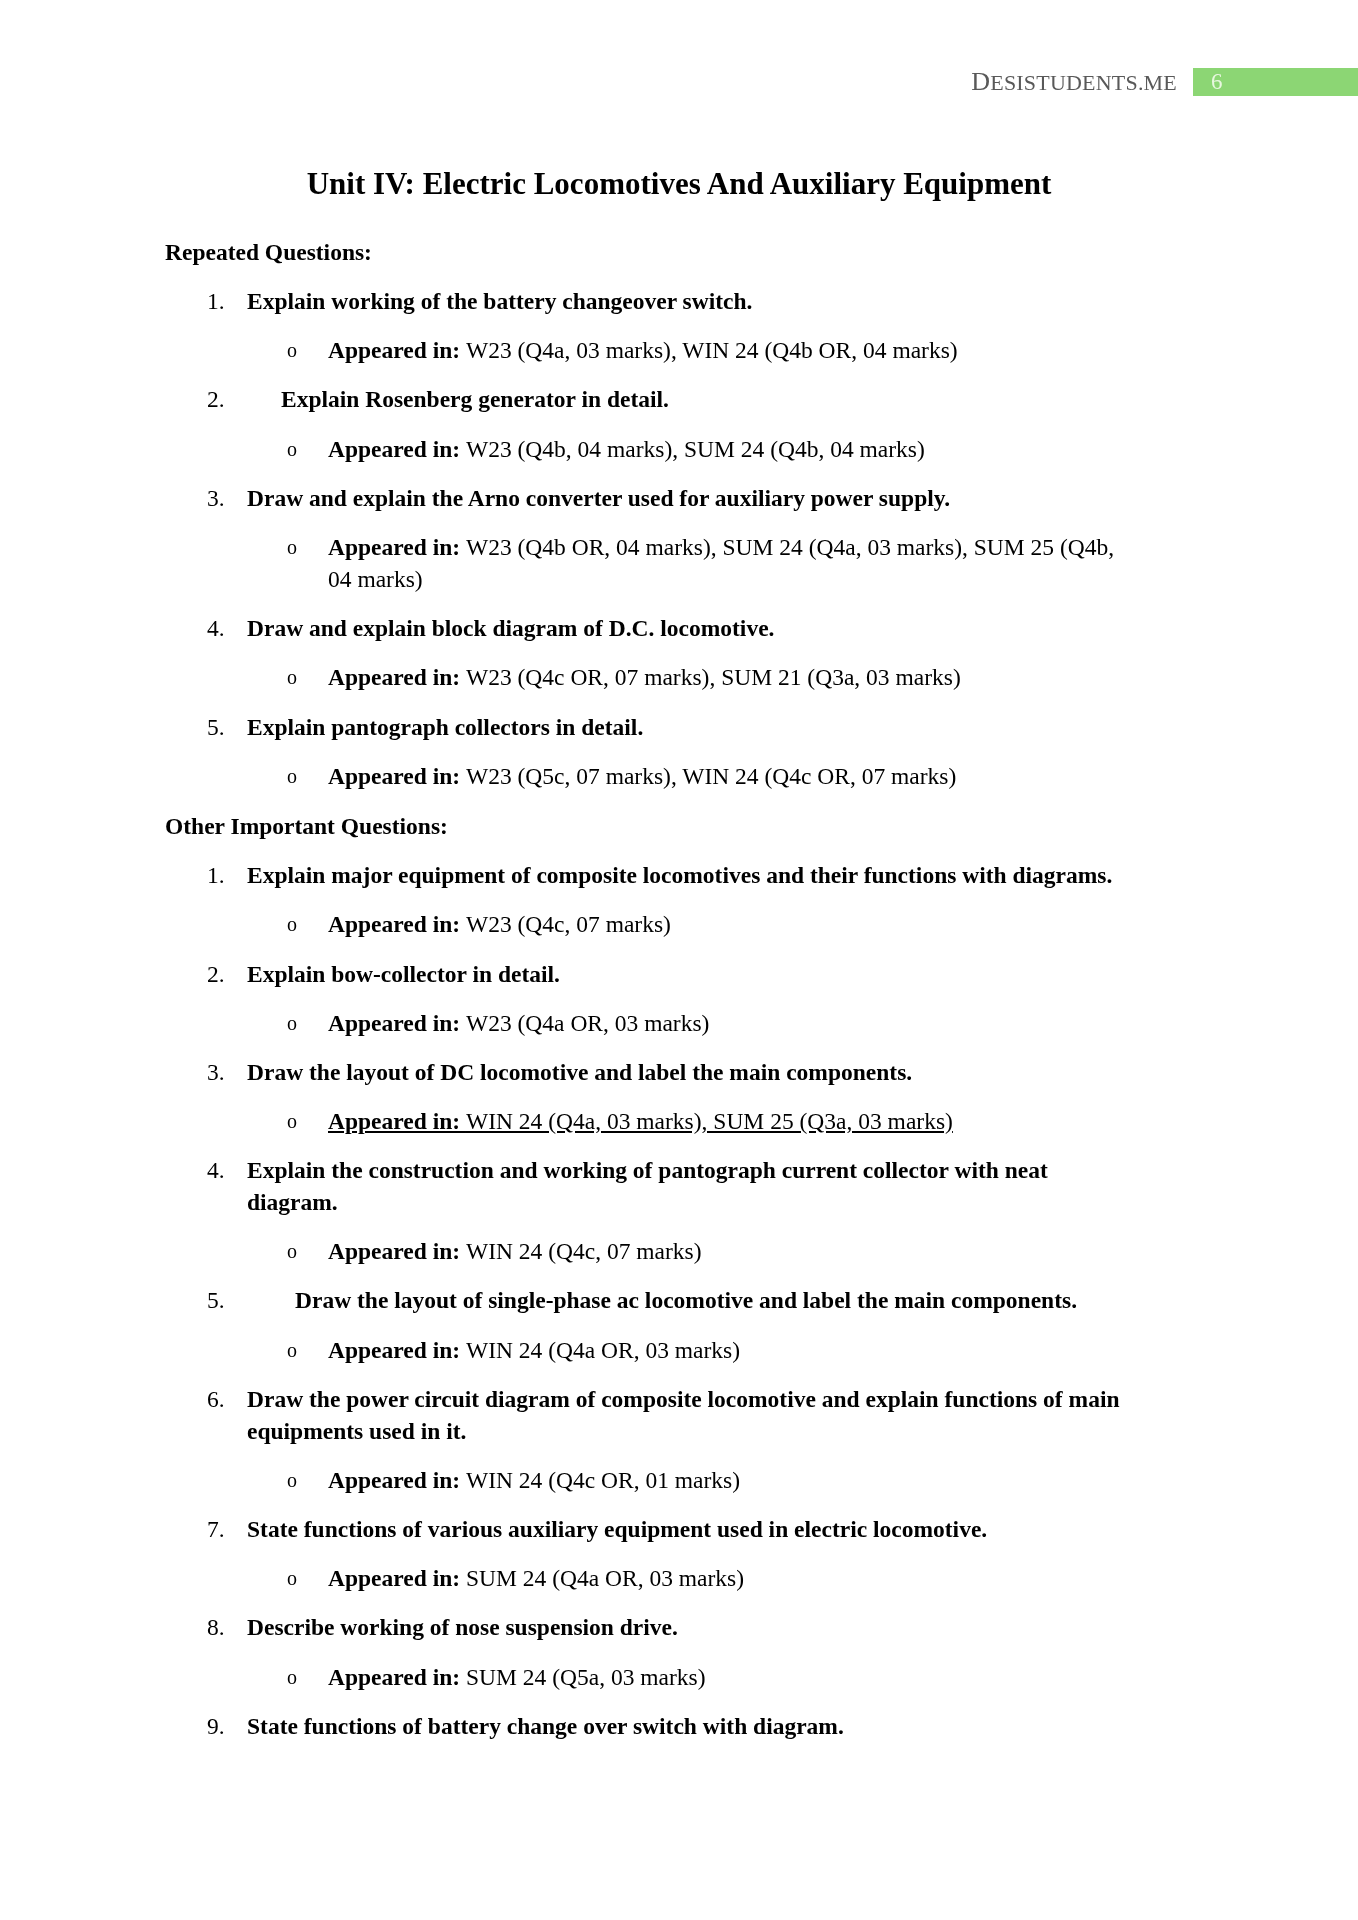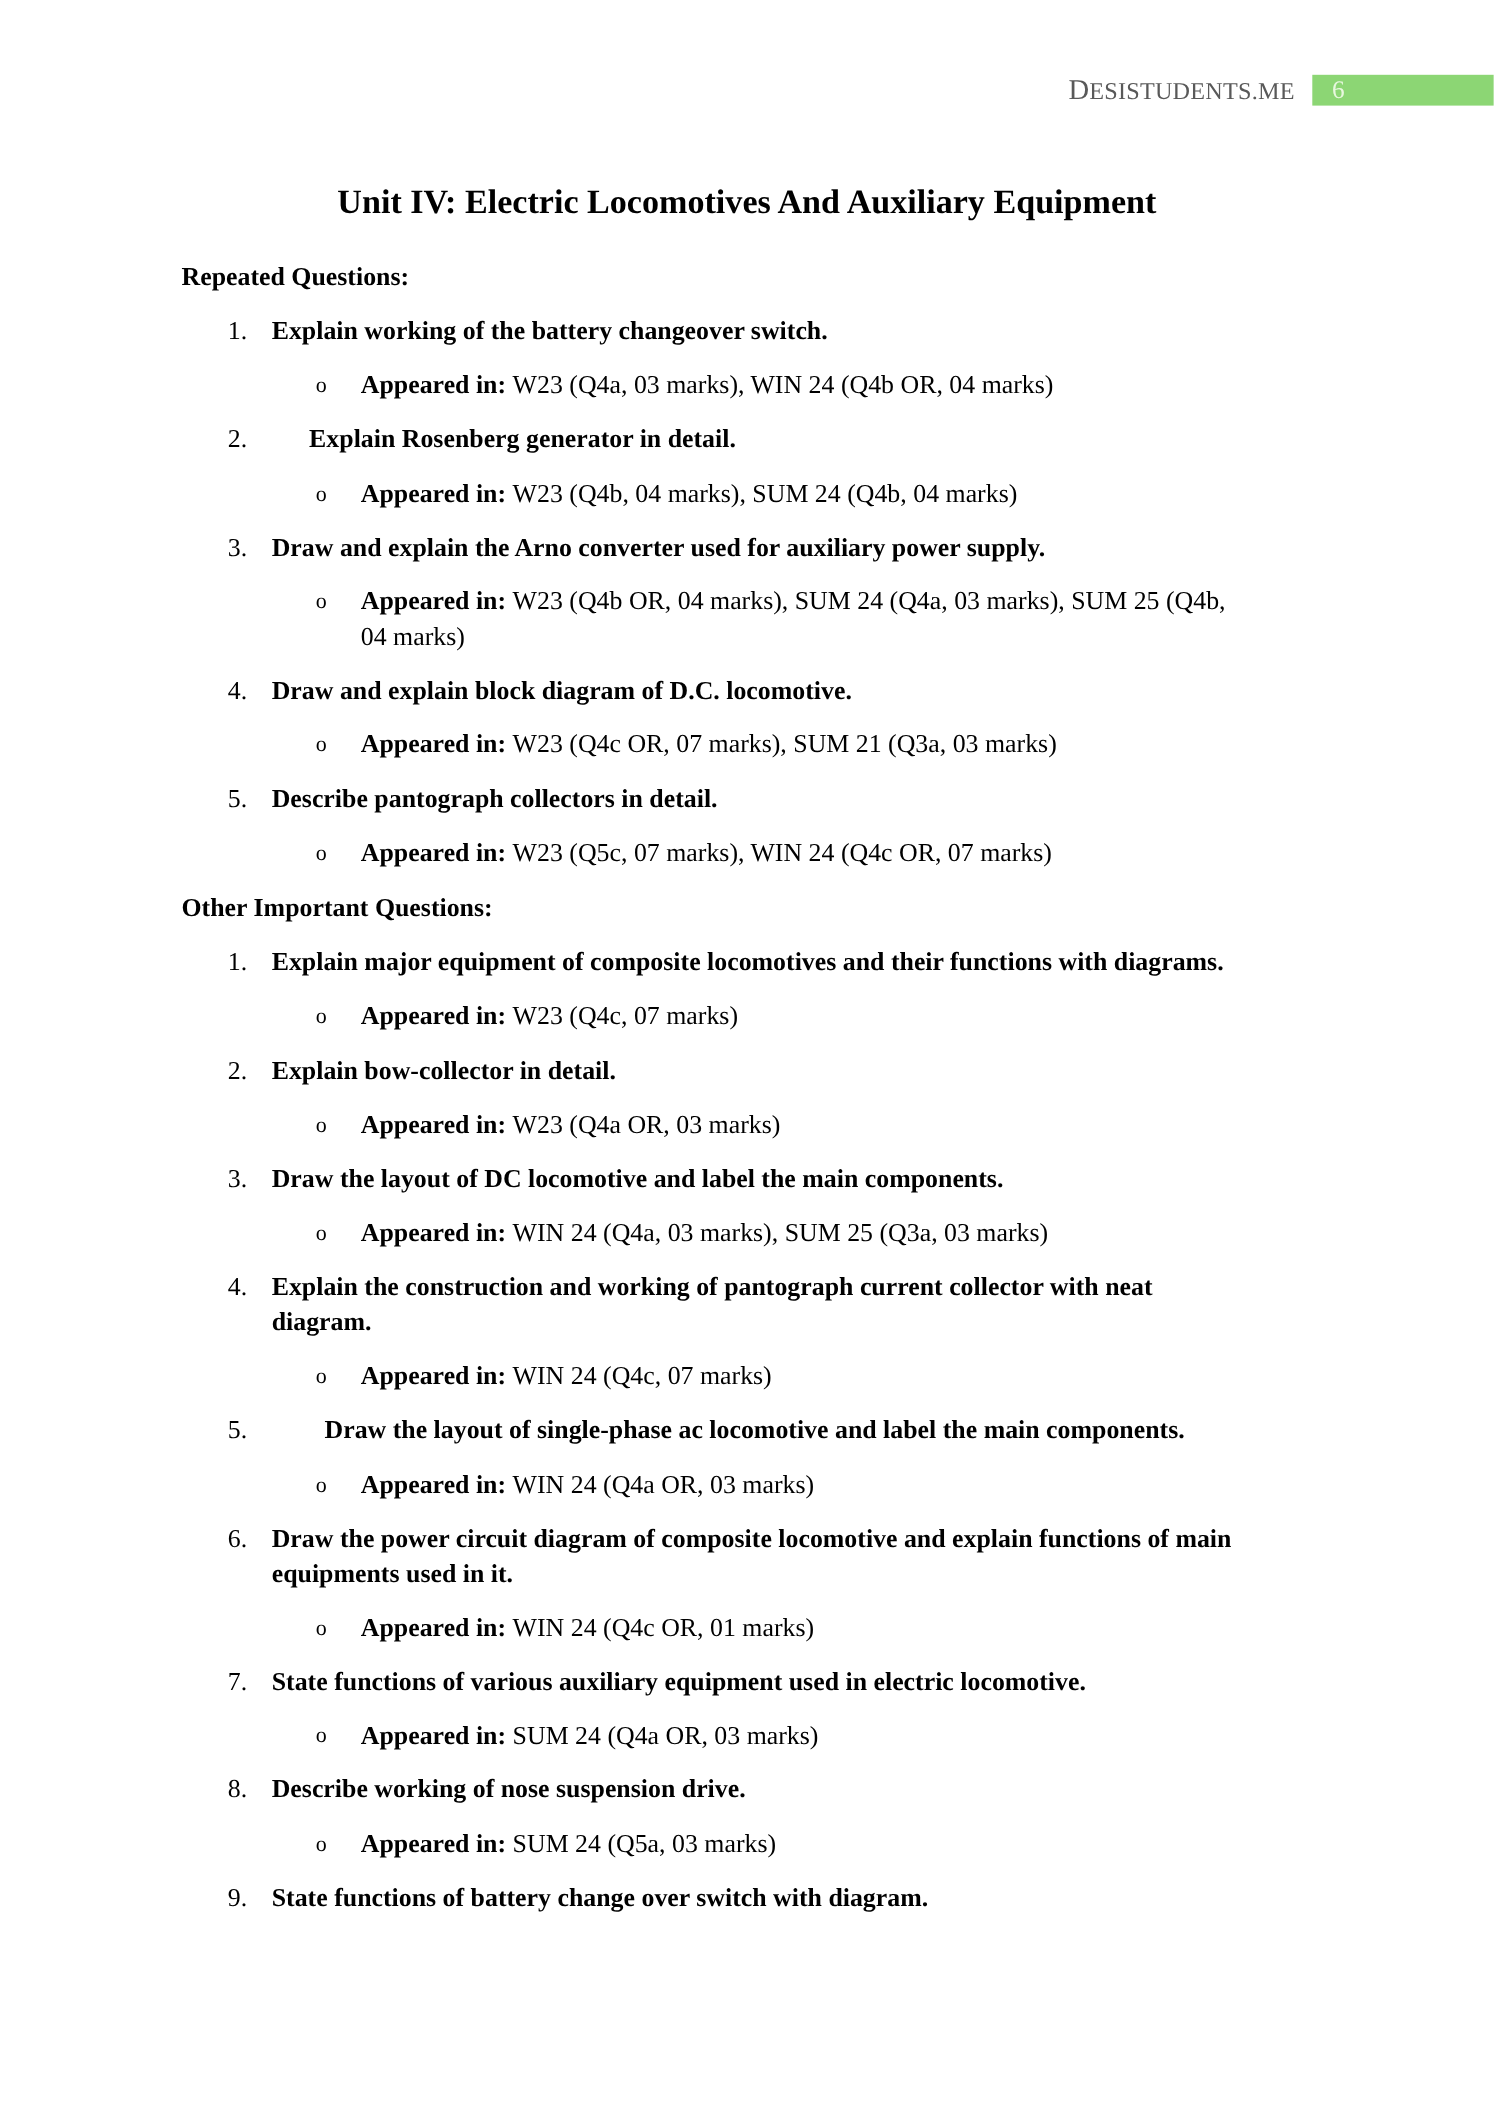--- a/index.html
+++ b/index.html
@@ -55,42 +55,42 @@
       <div class="line app" style="top: 564px;"><span>04 marks)</span></div>
     </div>
     <div>
       <div class="line num" style="top: 613px;">4.</div>
       <div class="line qtext" style="top: 613px;">Draw and explain block diagram of D.C. locomotive.</div>
       <div class="line bullet" style="top: 662px;">o</div>
       <div class="line app" style="top: 662px;"><b>Appeared in: </b><span>W23 (Q4c OR, 07 marks), SUM 21 (Q3a, 03 marks)</span></div>
     </div>
     <div>
       <div class="line num" style="top: 712px;">5.</div>
-      <div class="line qtext" style="top: 712px;">Describe pantograph collectors in detail.</div>
+      <div class="line qtext" style="top: 712px;">Explain pantograph collectors in detail.</div>
       <div class="line bullet" style="top: 761px;">o</div>
       <div class="line app" style="top: 761px;"><b>Appeared in: </b><span>W23 (Q5c, 07 marks), WIN 24 (Q4c OR, 07 marks)</span></div>
     </div>
     <div class="line sec" style="top: 811px;">Other Important Questions:</div>
     <div>
       <div class="line num" style="top: 860px;">1.</div>
       <div class="line qtext" style="top: 860px;">Explain major equipment of composite locomotives and their functions with diagrams.</div>
       <div class="line bullet" style="top: 909px;">o</div>
       <div class="line app" style="top: 909px;"><b>Appeared in: </b><span>W23 (Q4c, 07 marks)</span></div>
     </div>
     <div>
       <div class="line num" style="top: 959px;">2.</div>
       <div class="line qtext" style="top: 959px;">Explain bow-collector in detail.</div>
       <div class="line bullet" style="top: 1008px;">o</div>
       <div class="line app" style="top: 1008px;"><b>Appeared in: </b><span>W23 (Q4a OR, 03 marks)</span></div>
     </div>
     <div>
       <div class="line num" style="top: 1057px;">3.</div>
       <div class="line qtext" style="top: 1057px;">Draw the layout of DC locomotive and label the main components.</div>
       <div class="line bullet" style="top: 1106px;">o</div>
-      <div class="line app" style="top: 1106px;"><b>Appeared in: </b><span>WIN 24 (Q4a, 03 marks), SUM 25 (Q3a, 03 marks)</span></div>
+      <div class="line app" style="top: 1106px; text-decoration: underline;"><b>Appeared in: </b><span>WIN 24 (Q4a, 03 marks), SUM 25 (Q3a, 03 marks)</span></div>
     </div>
     <div>
       <div class="line num" style="top: 1155px;">4.</div>
       <div class="line qtext" style="top: 1155px;">Explain the construction and working of pantograph current collector with neat</div>
       <div class="line qtext" style="top: 1187px;">diagram.</div>
       <div class="line bullet" style="top: 1236px;">o</div>
       <div class="line app" style="top: 1236px;"><b>Appeared in: </b><span>WIN 24 (Q4c, 07 marks)</span></div>
     </div>
     <div>
       <div class="line num" style="top: 1285px;">5.</div>

